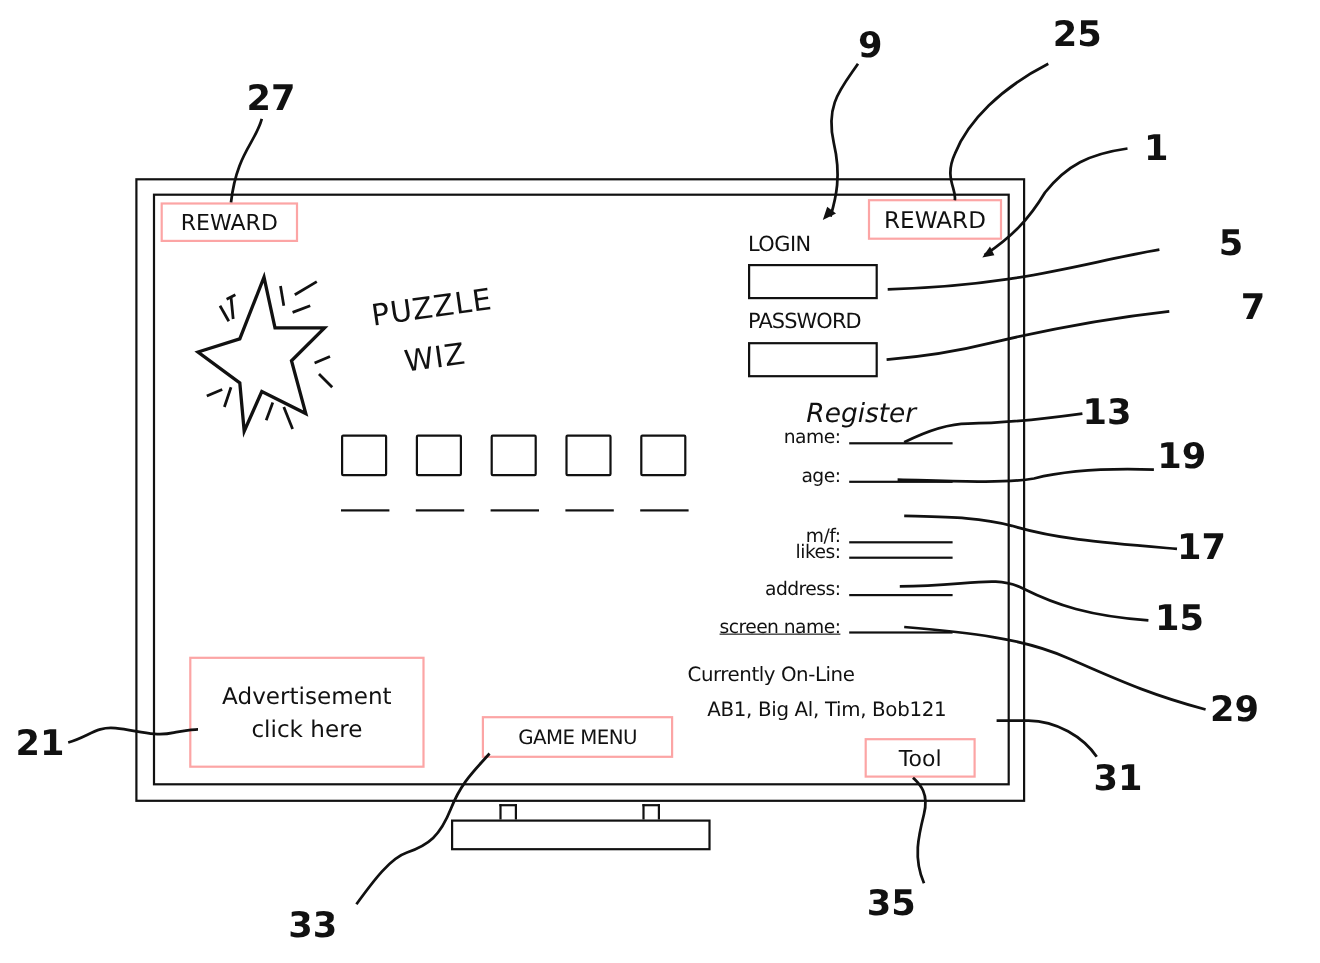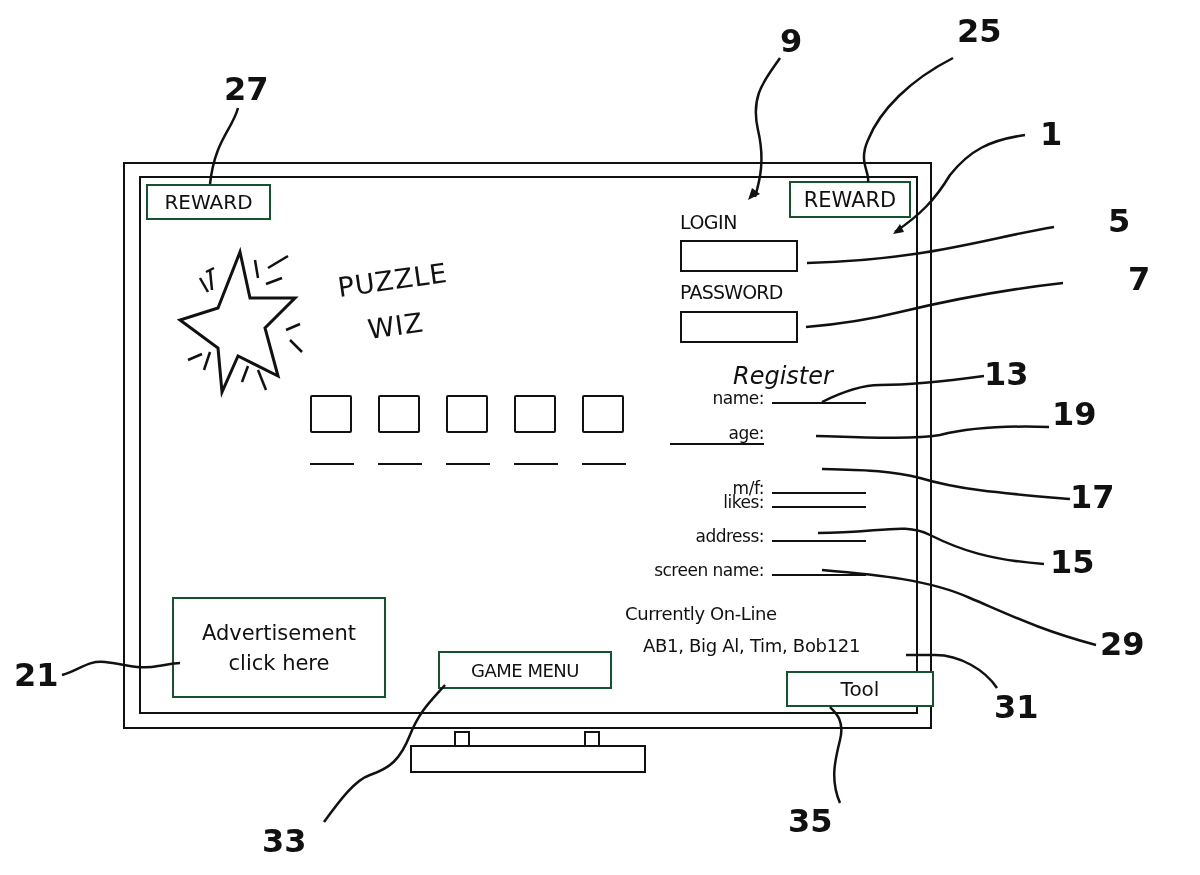--- a/index.html
+++ b/index.html
@@ -6,21 +6,21 @@
   body { width: 1200px; height: 875px; position: relative; overflow: hidden;
          font-family: "DejaVu Sans", sans-serif; color: #111; }
   .abs { position: absolute; }
   .outer-frame { left: 123px; top: 162px; width: 809px; height: 567px;
                  border: 2.5px solid #111; box-sizing: border-box; }
   .inner-frame { left: 139px; top: 176px; width: 779px; height: 538px;
                  border: 2.5px solid #111; box-sizing: border-box; }
   .stand-post { width: 16px; height: 14px; border: 2px solid #111; border-bottom: none; box-sizing: border-box; background:#fff; }
   .stand-base { left: 410px; top: 745px; width: 236px; height: 28px;
                 border: 2px solid #111; box-sizing: border-box; }
-  .boxbtn { border: 2px solid #14532d; box-sizing: border-box; background: #fff;
+  .boxbtn { border: 2px solid #fca5a5; box-sizing: border-box; background: #fff;
             display: flex; align-items: center; justify-content: center;
             font-family: "DejaVu Sans", sans-serif; font-size: 19px; color:#111;
             cursor: pointer; }
   .label { font-family: "DejaVu Sans", sans-serif; color: #111; white-space: nowrap; }
   .input-box { border: 2px solid #111; box-sizing: border-box; background:#fff; }
   .field-row { position: absolute; display: flex; align-items: flex-end; }
   .field-label { font-size: 17px; font-family: "DejaVu Sans", sans-serif; text-align: right; width: 140px; letter-spacing:-0.5px; }
   .field-line { width: 94px; height: 0; border-bottom: 2px solid #111; margin-left: 8px; margin-bottom: 4px; }
   .ref { font-family: "DejaVu Sans", sans-serif; font-weight: bold; font-size: 32px; color: #111; }
   .tile { width: 42px; height: 38px; border: 2.5px solid #111; border-radius: 2px; box-sizing: border-box; }
@@ -80,45 +80,45 @@
 <div class="abs input-box" style="left:680px; top:240px; width:118px; height:32px;"></div>
 <div class="abs label" style="left:680px; top:281px; font-size:19px; letter-spacing:-0.8px;">PASSWORD</div>
 <div class="abs input-box" style="left:680px; top:311px; width:118px; height:32px;"></div>
 
 <div class="abs label" style="left:733px; top:362px; font-size:24px;font-style:italic;">Register</div>
 
 <div class="field-row" style="left:624px; top:388px;">
   <span class="field-label">name:</span>
   <span class="field-line"></span>
 </div>
-<div class="field-row" style="left:624px; top:423px;flex-direction:column;">
+<div class="field-row" style="left:624px; top:423px;">
   <span class="field-label">age:</span>
   <span class="field-line"></span>
 </div>
 <div class="field-row" style="left:624px; top:458px;margin-top:20px;">
   <span class="field-label">m/f:</span>
   <span class="field-line"></span>
 </div>
 <div class="field-row" style="left:624px; top:492px;">
   <span class="field-label">likes:</span>
   <span class="field-line"></span>
 </div>
 <div class="field-row" style="left:624px; top:526px;">
   <span class="field-label">address:</span>
   <span class="field-line"></span>
 </div>
-<div class="field-row" style="left:624px; top:560px;">
+<div class="field-row" style="left:624px; top:560px;text-decoration:underline;">
   <span class="field-label">screen name:</span>
   <span class="field-line"></span>
 </div>
 
 <div class="abs label" style="left:625px; top:603px; font-size:18px; letter-spacing:-0.4px;">Currently On-Line</div>
 <div class="abs label" style="left:643px; top:635px; font-size:18px; letter-spacing:-0.3px;">AB1, Big Al, Tim, Bob121</div>
 
-<div class="abs boxbtn" style="left:786px; top:671px; width:148px; height:36px; font-size:20px;">Tool</div>
+<div class="abs boxbtn" style="left:786px; top:671px; width:101px; height:36px; font-size:20px;">Tool</div>
 
 <div class="abs boxbtn" style="left:172px; top:597px; width:214px; height:101px; flex-direction:column; font-size:21px; line-height:30px;">
   <span>Advertisement</span>
   <span>click here</span>
 </div>
 
 <div class="abs boxbtn" style="left:438px; top:651px; width:174px; height:38px; font-size:18px; letter-spacing:-0.5px;">GAME MENU</div>
 
 <svg class="leaders" width="1200" height="875">
   <g fill="none" stroke="#111" stroke-width="2.5">

